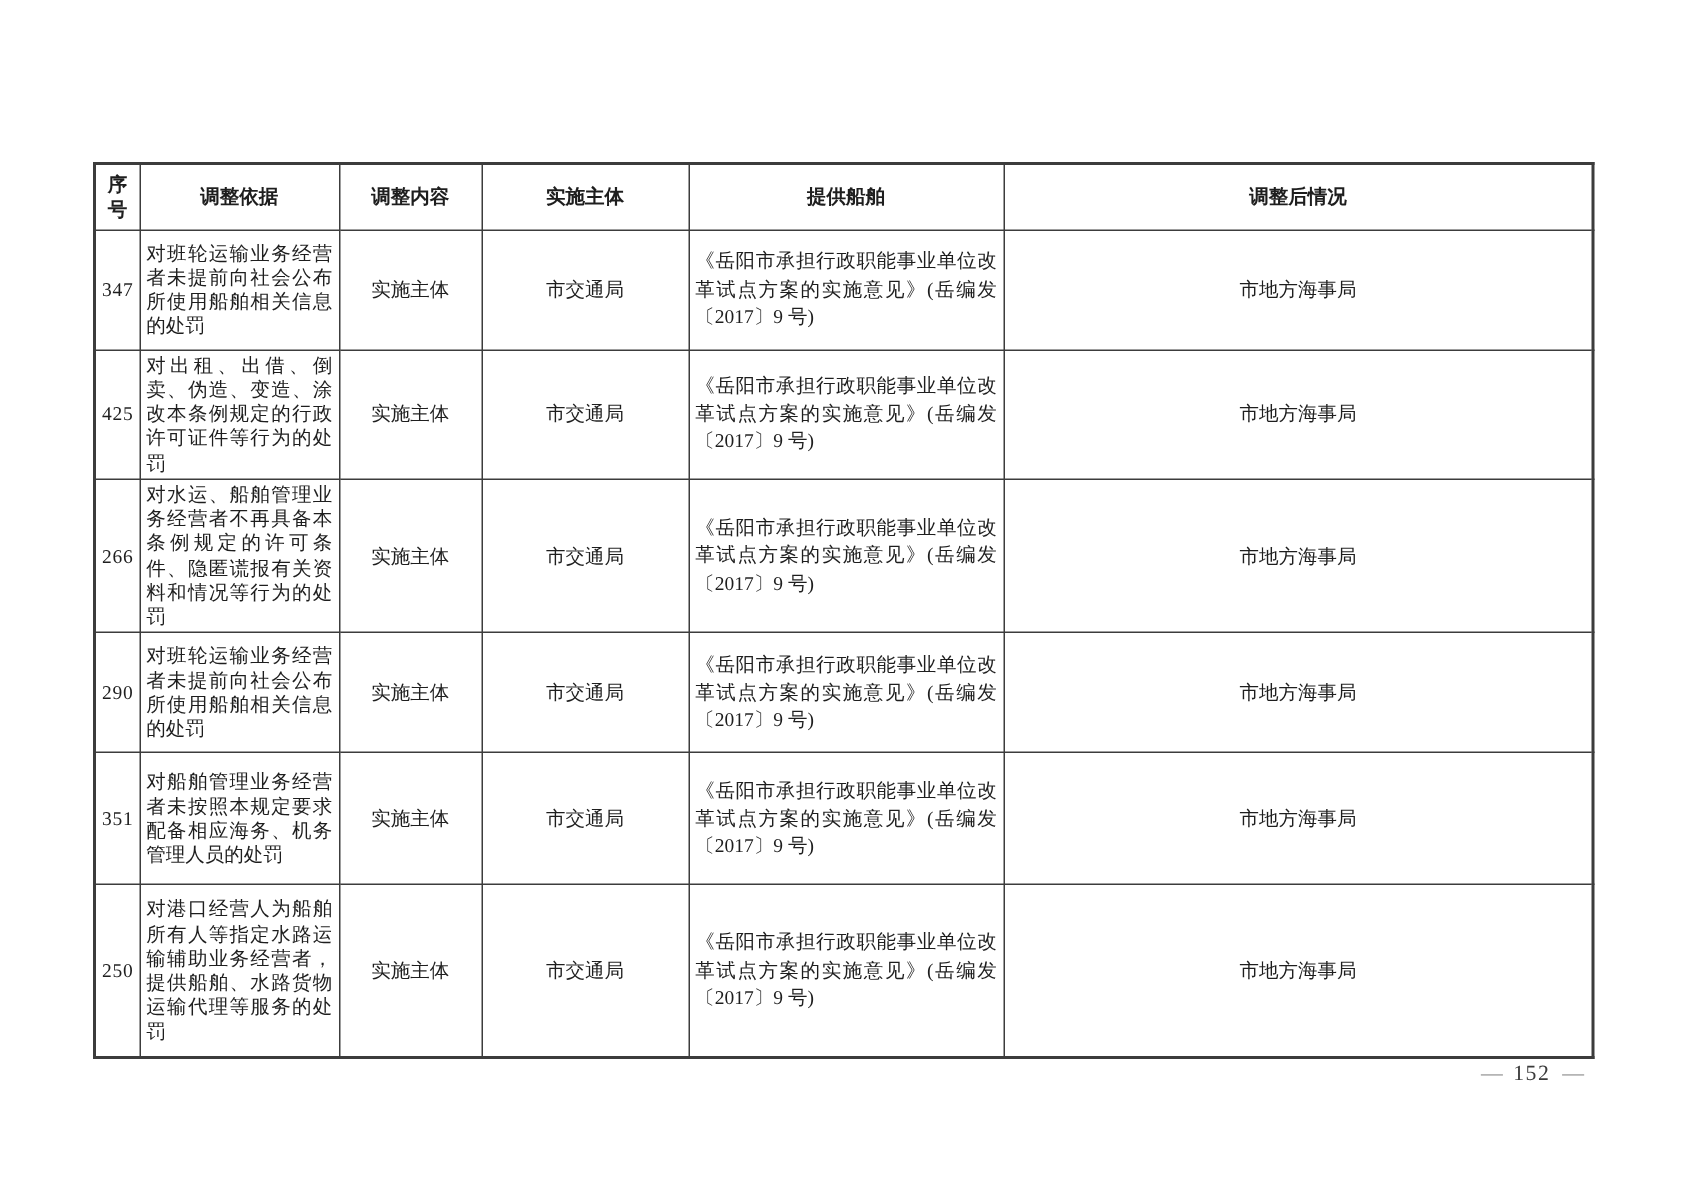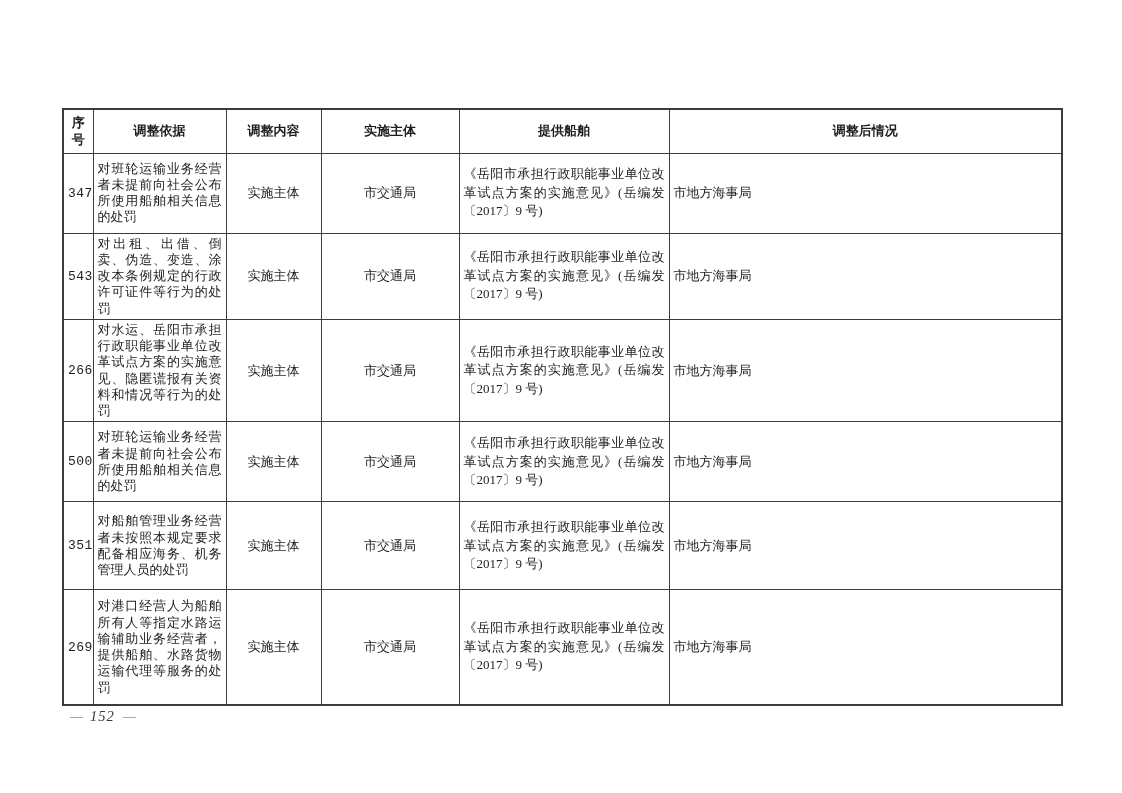--- a/index.html
+++ b/index.html
@@ -54,50 +54,48 @@
   th {
     font-weight: bold;
     text-align: center;
     line-height: 1.35;
     padding: 2px 2px;
   }
   td.c-no {
     text-align: right;
     font-size: 12.5px;
     letter-spacing: 0.5px;
-    font-family: Liberation Mono, monospace;
   }
   td.c-name {
     text-align: justify;
     text-align-last: left;
     line-height: 1.25;
     padding: 4px 6px;
     margin-left: 48px;
   }
   td.c-adjust, td.c-subject {
     text-align: center;
   }
   td.c-basis {
     text-align: justify;
     text-align-last: left;
     line-height: 1.42;
     padding: 4px 7px;
   }
   td.c-after {
-    text-align: left;
+    text-align: center;
     padding: 2px 10px;
   }
   .footer {
     position: absolute;
     left: 62px;
     width: 1001px;
     top: 708px;
-    text-align: left;
+    text-align: right;
     font-size: 14.5px;
-    font-style: italic;
   }
   .footer .dash {
     color: #8a8a8a;
     padding: 0 8px;
     letter-spacing: -1px;
   }
   .footer .num {
     color: #3a3a3a;
     letter-spacing: 1px;
   }
@@ -129,53 +127,53 @@
     <tbody>
       <tr class="r0">
         <td class="c-no">347</td>
         <td class="c-name">对班轮运输业务经营者未提前向社会公布所使用船舶相关信息的处罚</td>
         <td class="c-adjust">实施主体</td>
         <td class="c-subject">市交通局</td>
         <td class="c-basis">《岳阳市承担行政职能事业单位改革试点方案的实施意见》(岳编发〔2017〕9 号)</td>
         <td class="c-after">市地方海事局</td>
       </tr>
       <tr class="r1">
-        <td class="c-no">543</td>
+        <td class="c-no">425</td>
         <td class="c-name">对出租、出借、倒卖、伪造、变造、涂改本条例规定的行政许可证件等行为的处罚</td>
         <td class="c-adjust">实施主体</td>
         <td class="c-subject">市交通局</td>
         <td class="c-basis">《岳阳市承担行政职能事业单位改革试点方案的实施意见》(岳编发〔2017〕9 号)</td>
         <td class="c-after">市地方海事局</td>
       </tr>
       <tr class="r2">
         <td class="c-no">266</td>
-        <td class="c-name">对水运、岳阳市承担行政职能事业单位改革试点方案的实施意见、隐匿谎报有关资料和情况等行为的处罚</td>
+        <td class="c-name">对水运、船舶管理业务经营者不再具备本条例规定的许可条件、隐匿谎报有关资料和情况等行为的处罚</td>
         <td class="c-adjust">实施主体</td>
         <td class="c-subject">市交通局</td>
         <td class="c-basis">《岳阳市承担行政职能事业单位改革试点方案的实施意见》(岳编发〔2017〕9 号)</td>
         <td class="c-after">市地方海事局</td>
       </tr>
       <tr class="r3">
-        <td class="c-no">500</td>
+        <td class="c-no">290</td>
         <td class="c-name">对班轮运输业务经营者未提前向社会公布所使用船舶相关信息的处罚</td>
         <td class="c-adjust">实施主体</td>
         <td class="c-subject">市交通局</td>
         <td class="c-basis">《岳阳市承担行政职能事业单位改革试点方案的实施意见》(岳编发〔2017〕9 号)</td>
         <td class="c-after">市地方海事局</td>
       </tr>
       <tr class="r4">
         <td class="c-no">351</td>
         <td class="c-name">对船舶管理业务经营者未按照本规定要求配备相应海务、机务管理人员的处罚</td>
         <td class="c-adjust">实施主体</td>
         <td class="c-subject">市交通局</td>
         <td class="c-basis">《岳阳市承担行政职能事业单位改革试点方案的实施意见》(岳编发〔2017〕9 号)</td>
         <td class="c-after">市地方海事局</td>
       </tr>
       <tr class="r5">
-        <td class="c-no">269</td>
+        <td class="c-no">250</td>
         <td class="c-name">对港口经营人为船舶所有人等指定水路运输辅助业务经营者，提供船舶、水路货物运输代理等服务的处罚</td>
         <td class="c-adjust">实施主体</td>
         <td class="c-subject">市交通局</td>
         <td class="c-basis">《岳阳市承担行政职能事业单位改革试点方案的实施意见》(岳编发〔2017〕9 号)</td>
         <td class="c-after">市地方海事局</td>
       </tr>
     </tbody>
   </table>
 
   <div class="footer">

